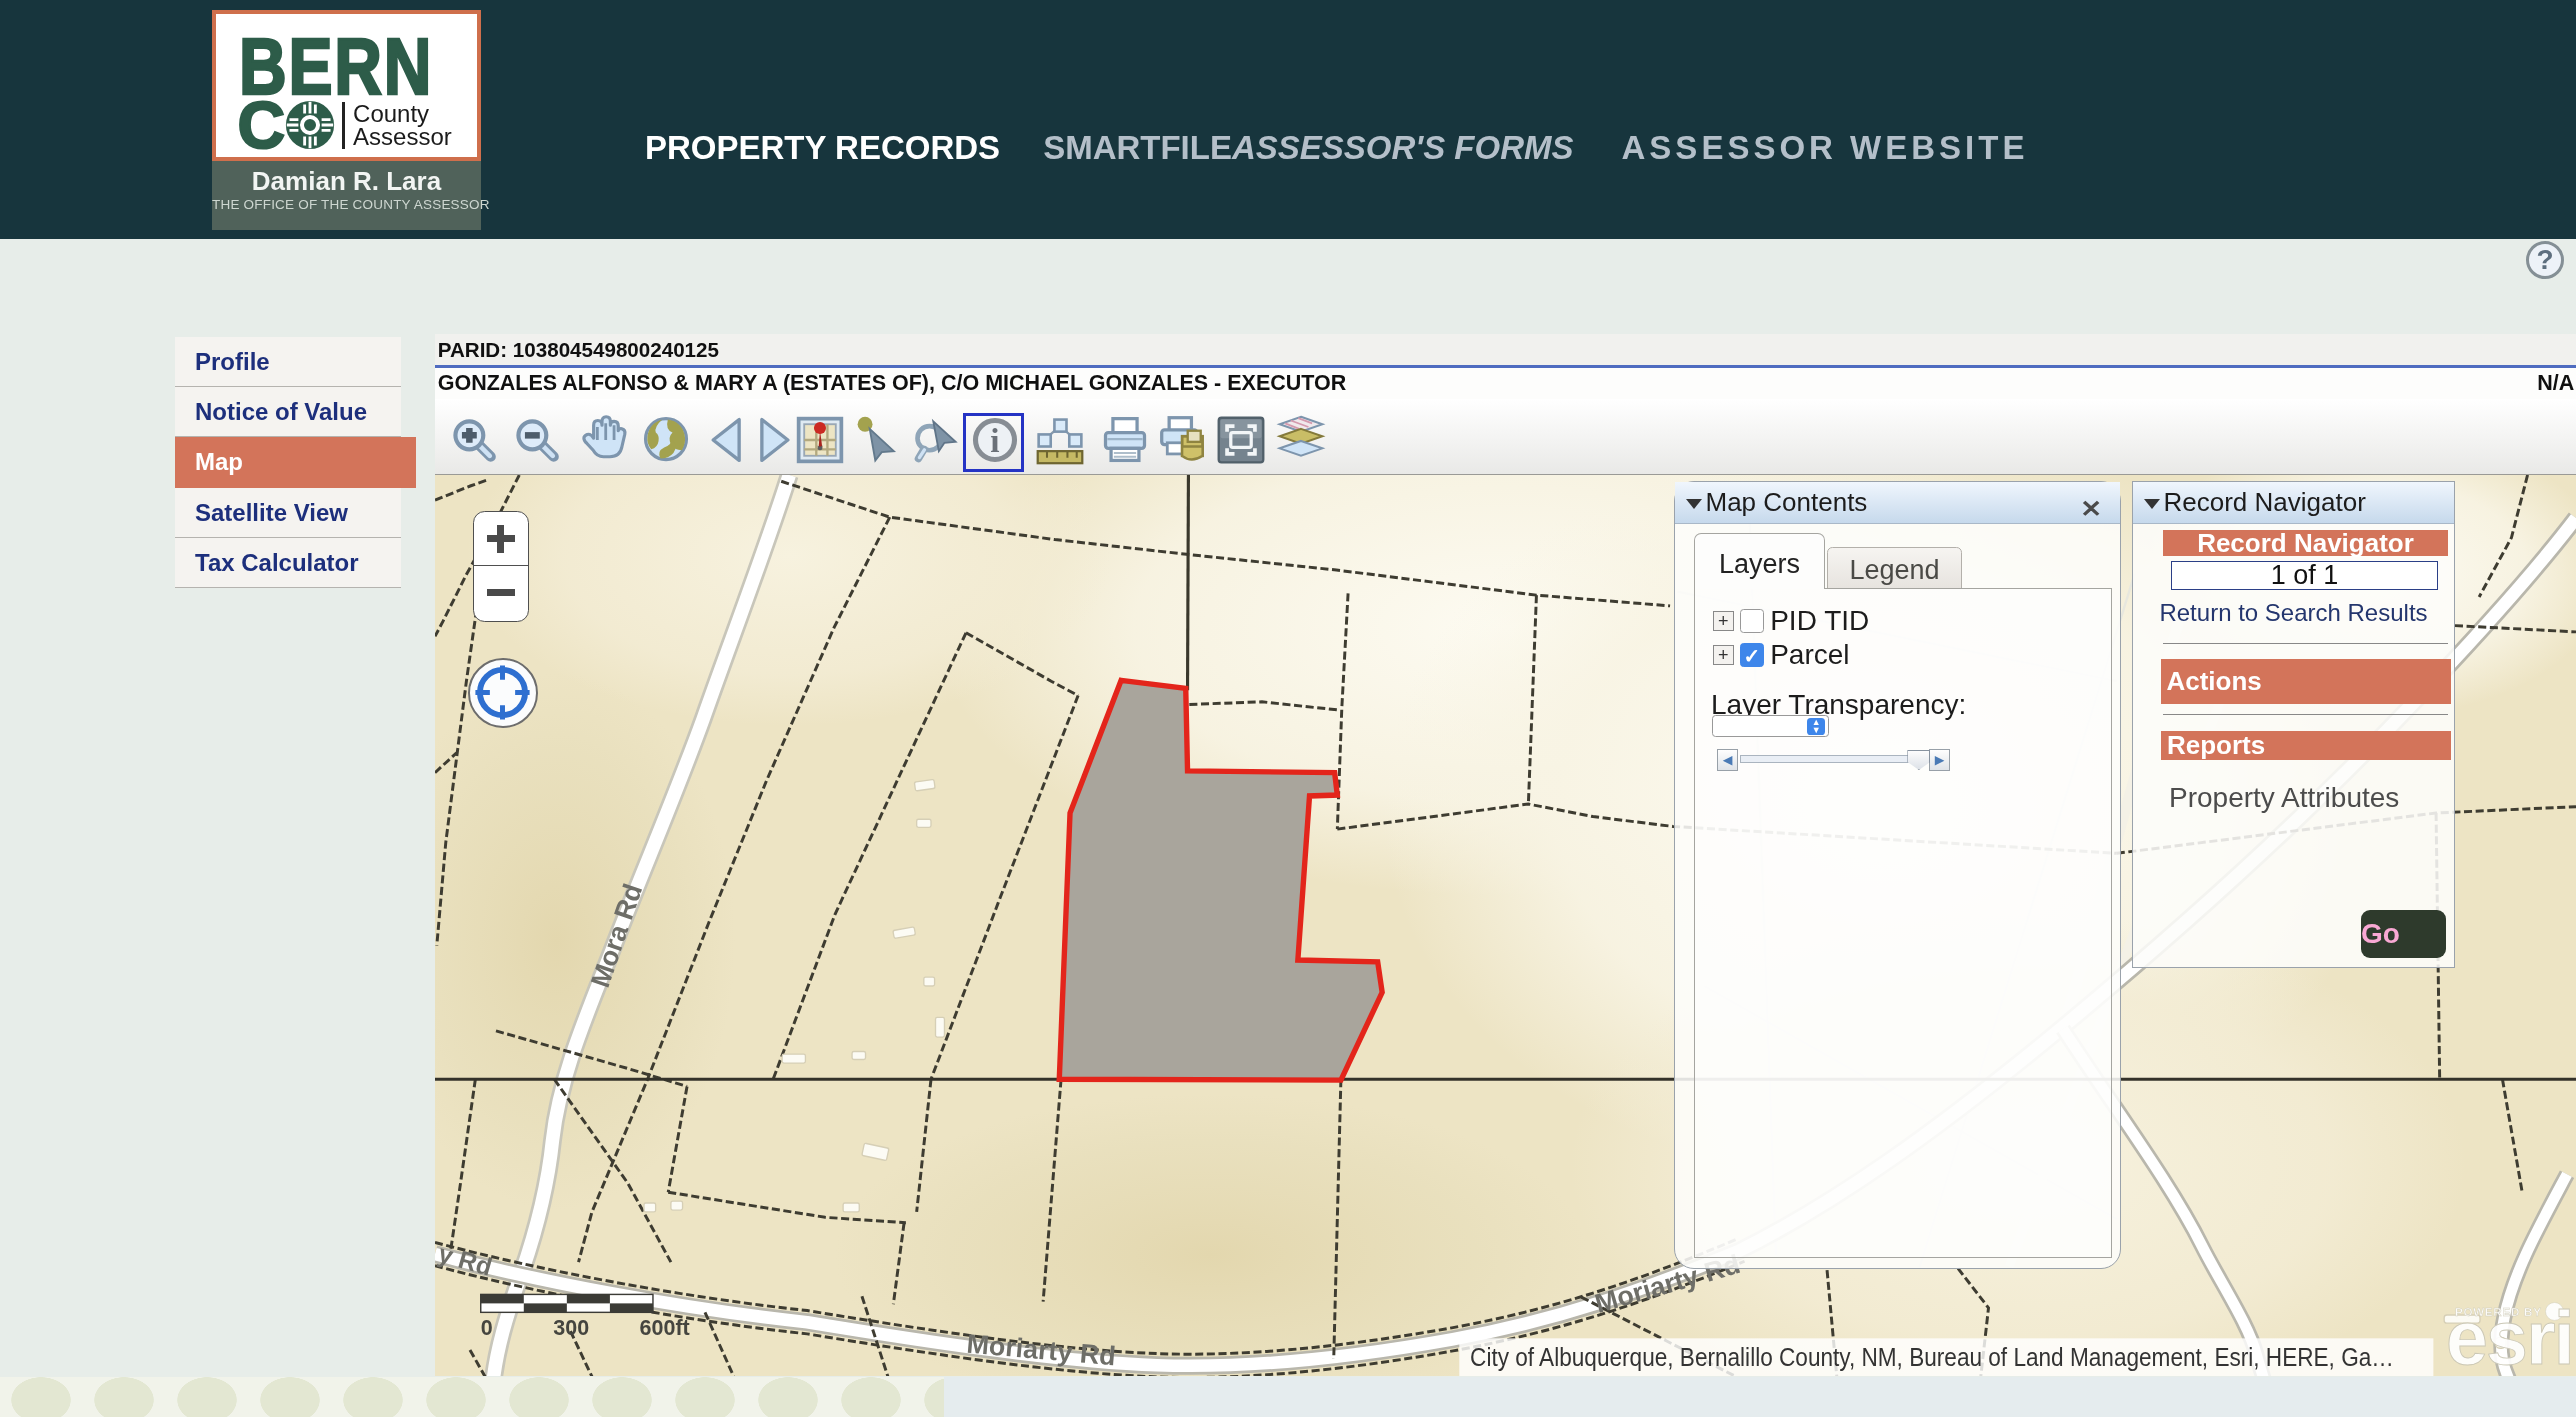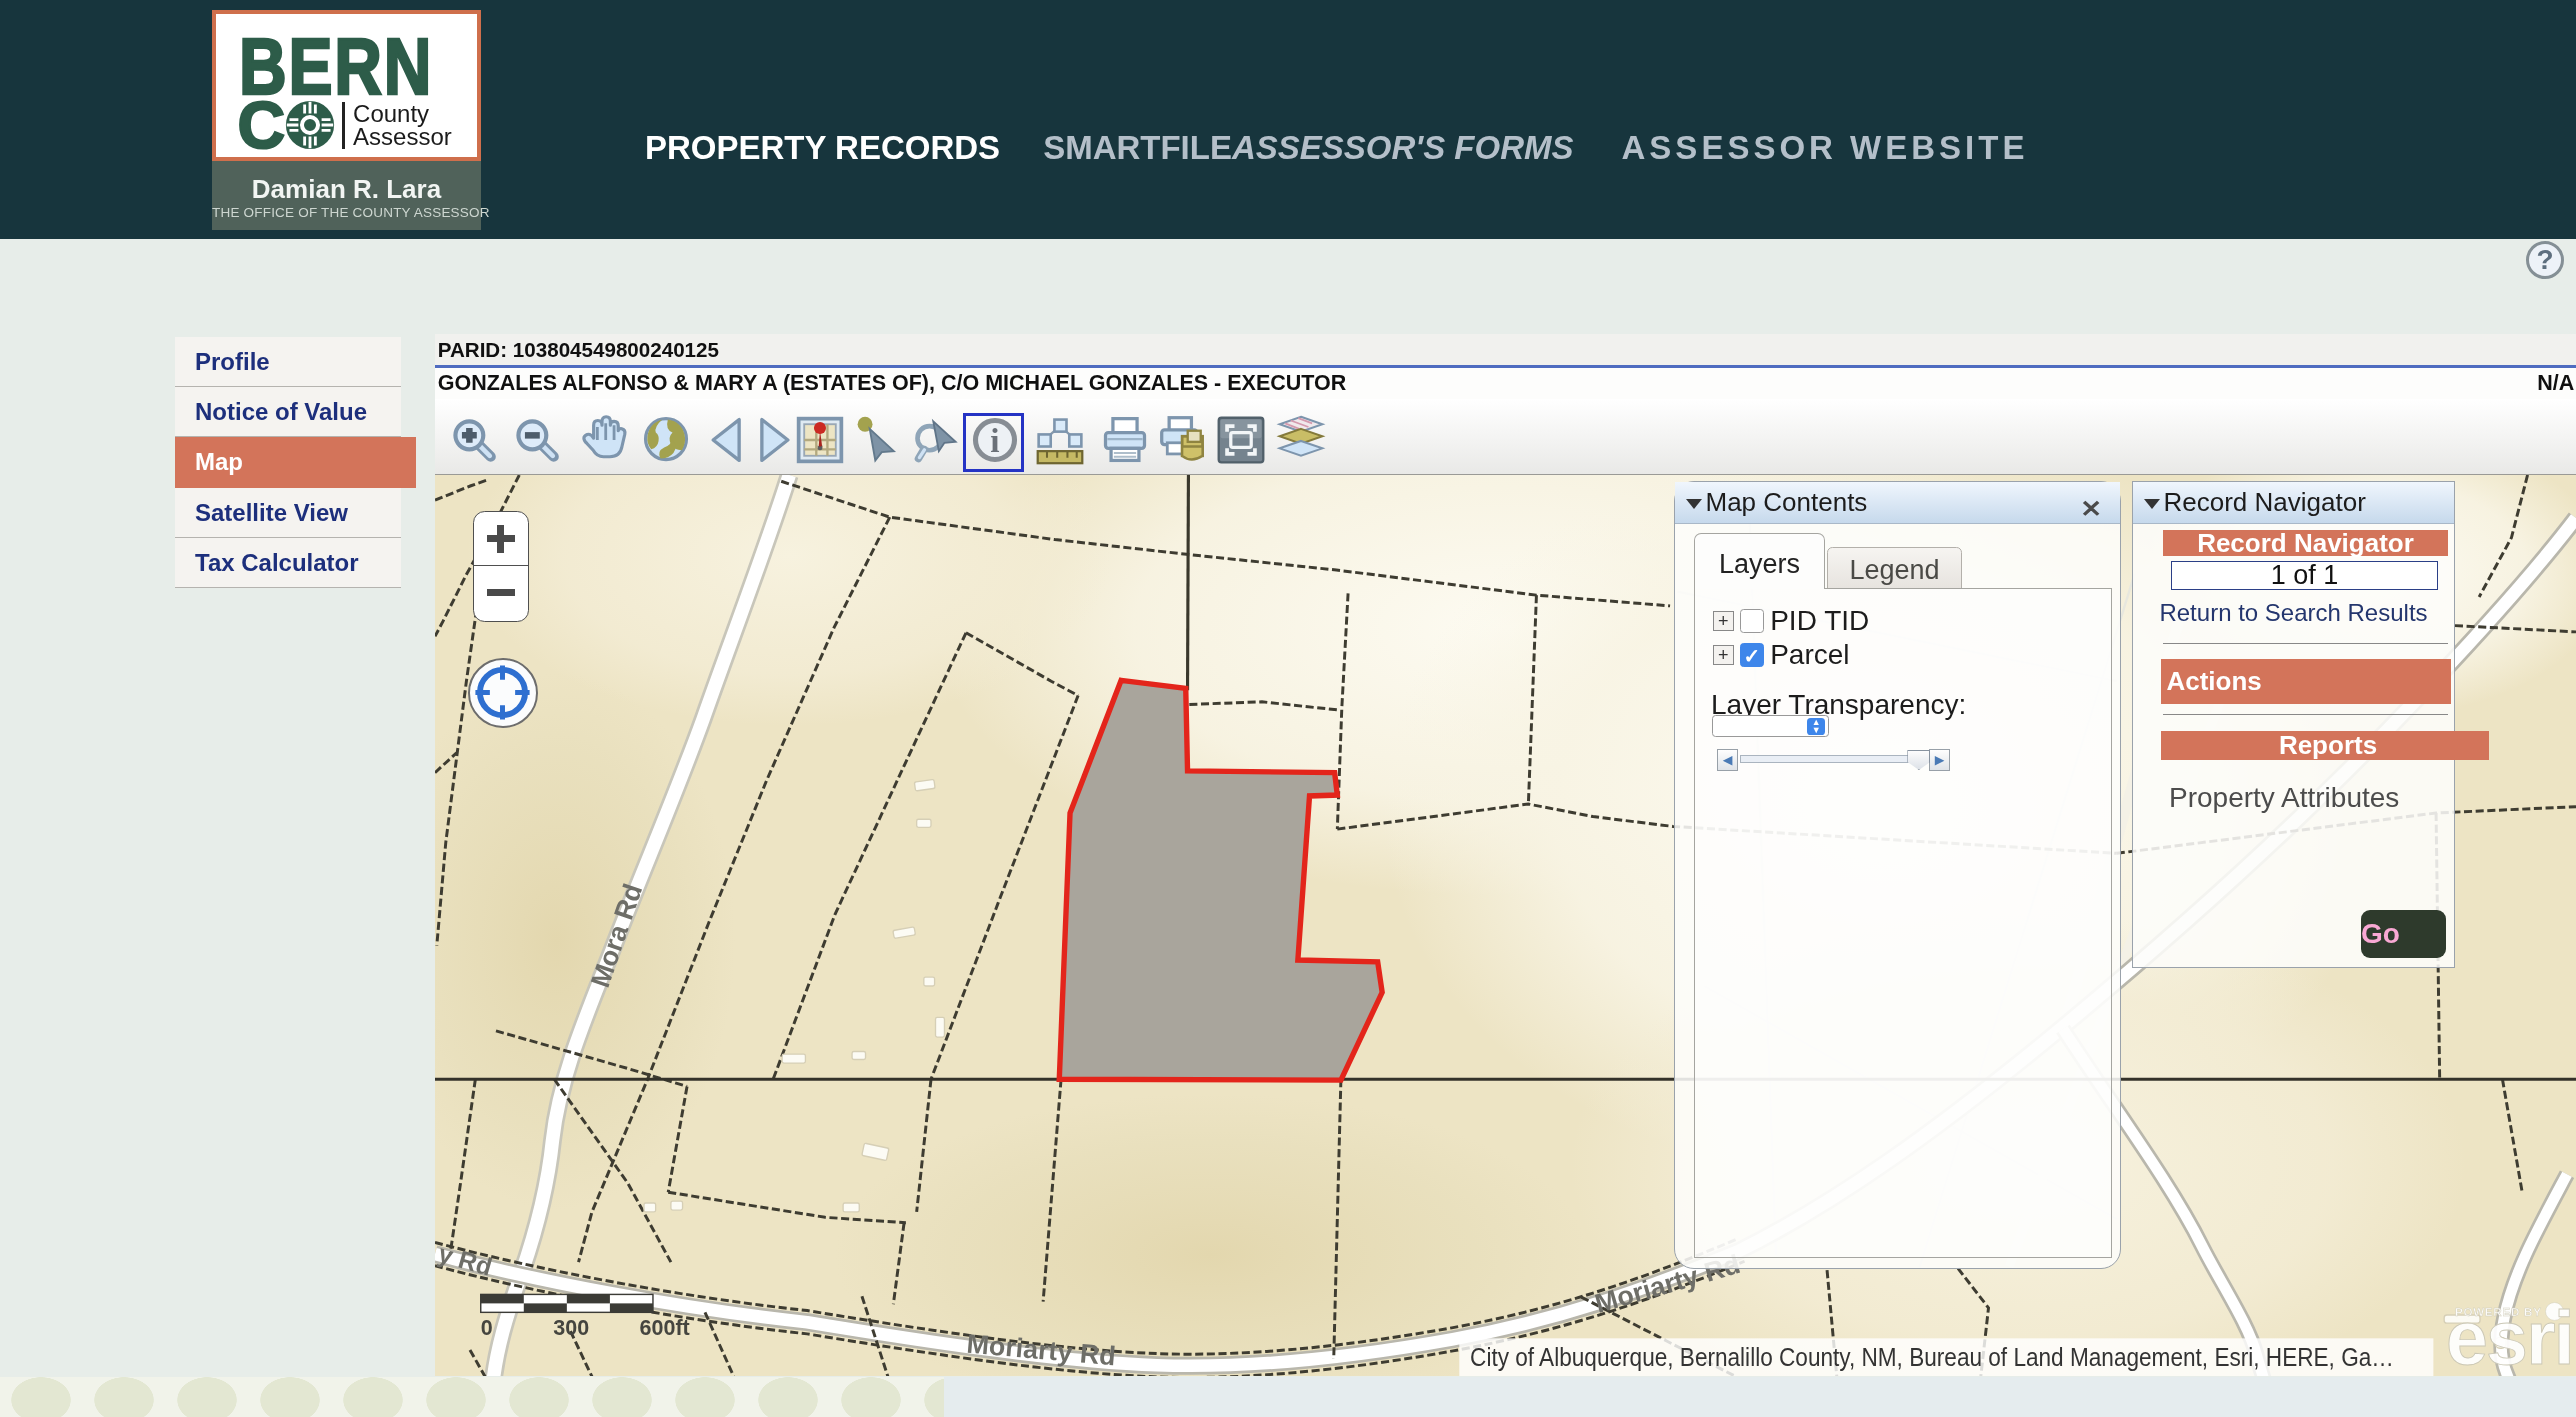--- a/index.html
+++ b/index.html
@@ -8,21 +8,21 @@
 
 #header { position:absolute; left:0; top:0; width:2576px; height:239px; background:#17353d; }
 #logo { position:absolute; left:212px; top:10px; width:269px; height:220px; }
 #logoTop { width:269px; height:151px; background:#ffffff; border:4.5px solid #cf6f4c; position:relative; }
 #bern { position:absolute; left:23px; top:14.4px; font-size:66px; line-height:63px; font-weight:bold; letter-spacing:1.8px; color:#2d5c49; -webkit-text-stroke:2.2px #2d5c49; transform:scaleY(1.22); transform-origin:top left; }
 #coRow { position:absolute; left:21.5px; top:83px; height:56px; display:flex; align-items:center; }
 #coC { font-size:66px; font-weight:bold; color:#2d5c49; -webkit-text-stroke:2.2px #2d5c49; line-height:52px; letter-spacing:-1.8px; }
 #zia { margin-left:1.8px; }
 #coDiv { width:2.7px; height:47px; background:#222; margin-left:7.2px; margin-right:8px; }
 #coTxt { font-size:24px; color:#1b1b1b; line-height:23px; letter-spacing:0px; }
-#logoBot { width:269px; height:69px; background:#50625a; text-align:center; padding-top:13px; }
+#logoBot { width:269px; height:69px; background:#50625a; text-align:center; padding-top:5px; }
 #logoBot .n { color:#f2f5f3; font-weight:bold; font-size:26px; }
 #logoBot .s { color:#cdd6d0; font-size:13.5px; letter-spacing:0.2px; margin-top:0; white-space:nowrap; }
 #nav { position:absolute; left:645px; top:131px; display:flex; font-size:33px; line-height:34px; font-weight:bold; white-space:nowrap; }
 #nav .g1{margin-left:43px;} #nav .g2{font-style:italic;} #nav .g3{margin-left:48px; letter-spacing:4px;}
 #nav .on { color:#ffffff; }
 #nav .off { color:#b4bfc9; }
 
 #help { position:absolute; left:2526px; top:241px; width:38px; height:38px; border-radius:50%; border:3.6px solid #848f95; background:#edf2f8; color:#5d6e7e; font-size:28px; font-weight:bold; text-align:center; line-height:31px; }
 
 #side { position:absolute; left:175px; top:337px; width:226px; }
@@ -62,21 +62,21 @@
 .plus { width:20.6px; height:20.6px; background:#f4f2ef; border:0.9px solid #888; color:#333; font-size:18px; line-height:19px; text-align:center; margin-right:6.3px; }
 .cb { width:24px; height:24px; background:#fff; border:0.9px solid #999; border-radius:3.6px; margin-right:6.3px; }
 .cbon { background:#3e86ea; border-color:#3e86ea; color:#fff; font-size:20px; text-align:center; line-height:24px; font-weight:bold; }
 .lrow .lt { font-size:28px; color:#1c1c1c; }
 
 #rn .obar1 { position:absolute; left:30px; top:48px; width:285px; height:26px; text-align:center; line-height:26px; }
 #rn #oneof { position:absolute; left:38px; top:79px; width:267px; height:29px; background:#fff; border:1.8px solid #2b3f87; text-align:center; font-size:27px; color:#111; line-height:27px; }
 #rn #rtsr { position:absolute; left:0px; top:117px; width:100%; text-align:center; font-size:24px; color:#24366e; }
 #rn .hr { position:absolute; left:30px; width:285px; height:0.9px; background:#888; }
 #rn #actions { position:absolute; left:28px; top:177px; width:290px; height:45px; line-height:45px; padding-left:5.4px; }
-#rn #reports { position:absolute; left:28px; top:249px; width:328px; height:29px; line-height:29px; padding-left:6px;text-align:center; }
+#rn #reports { position:absolute; left:28px; top:249px; width:290px; height:29px; line-height:29px; padding-left:6px; }
 #rn #pattr { position:absolute; left:36px; top:300px; font-size:28px; color:#4c4c4c; }
 #go { position:absolute; left:228px; top:428px; width:85px; height:48px; background:#2e3a2c; border-radius:9px; color:#f9a8d4; font-weight:bold; font-size:28px; text-align:left; line-height:48px; }
 
 #footer { position:absolute; left:0; top:1377px; width:2576px; height:40px; background:#e5ecee; }
 #fpat { position:absolute; left:0; top:0; width:944px; height:40px; background-color:#f1f3ea;
  background-image:radial-gradient(ellipse 30px 23px at 41px 23px, #e3e7d2 98%, rgba(224,230,207,0) 100%);
  background-size:83px 68px; }
 </style>
 </head>
 <body>

